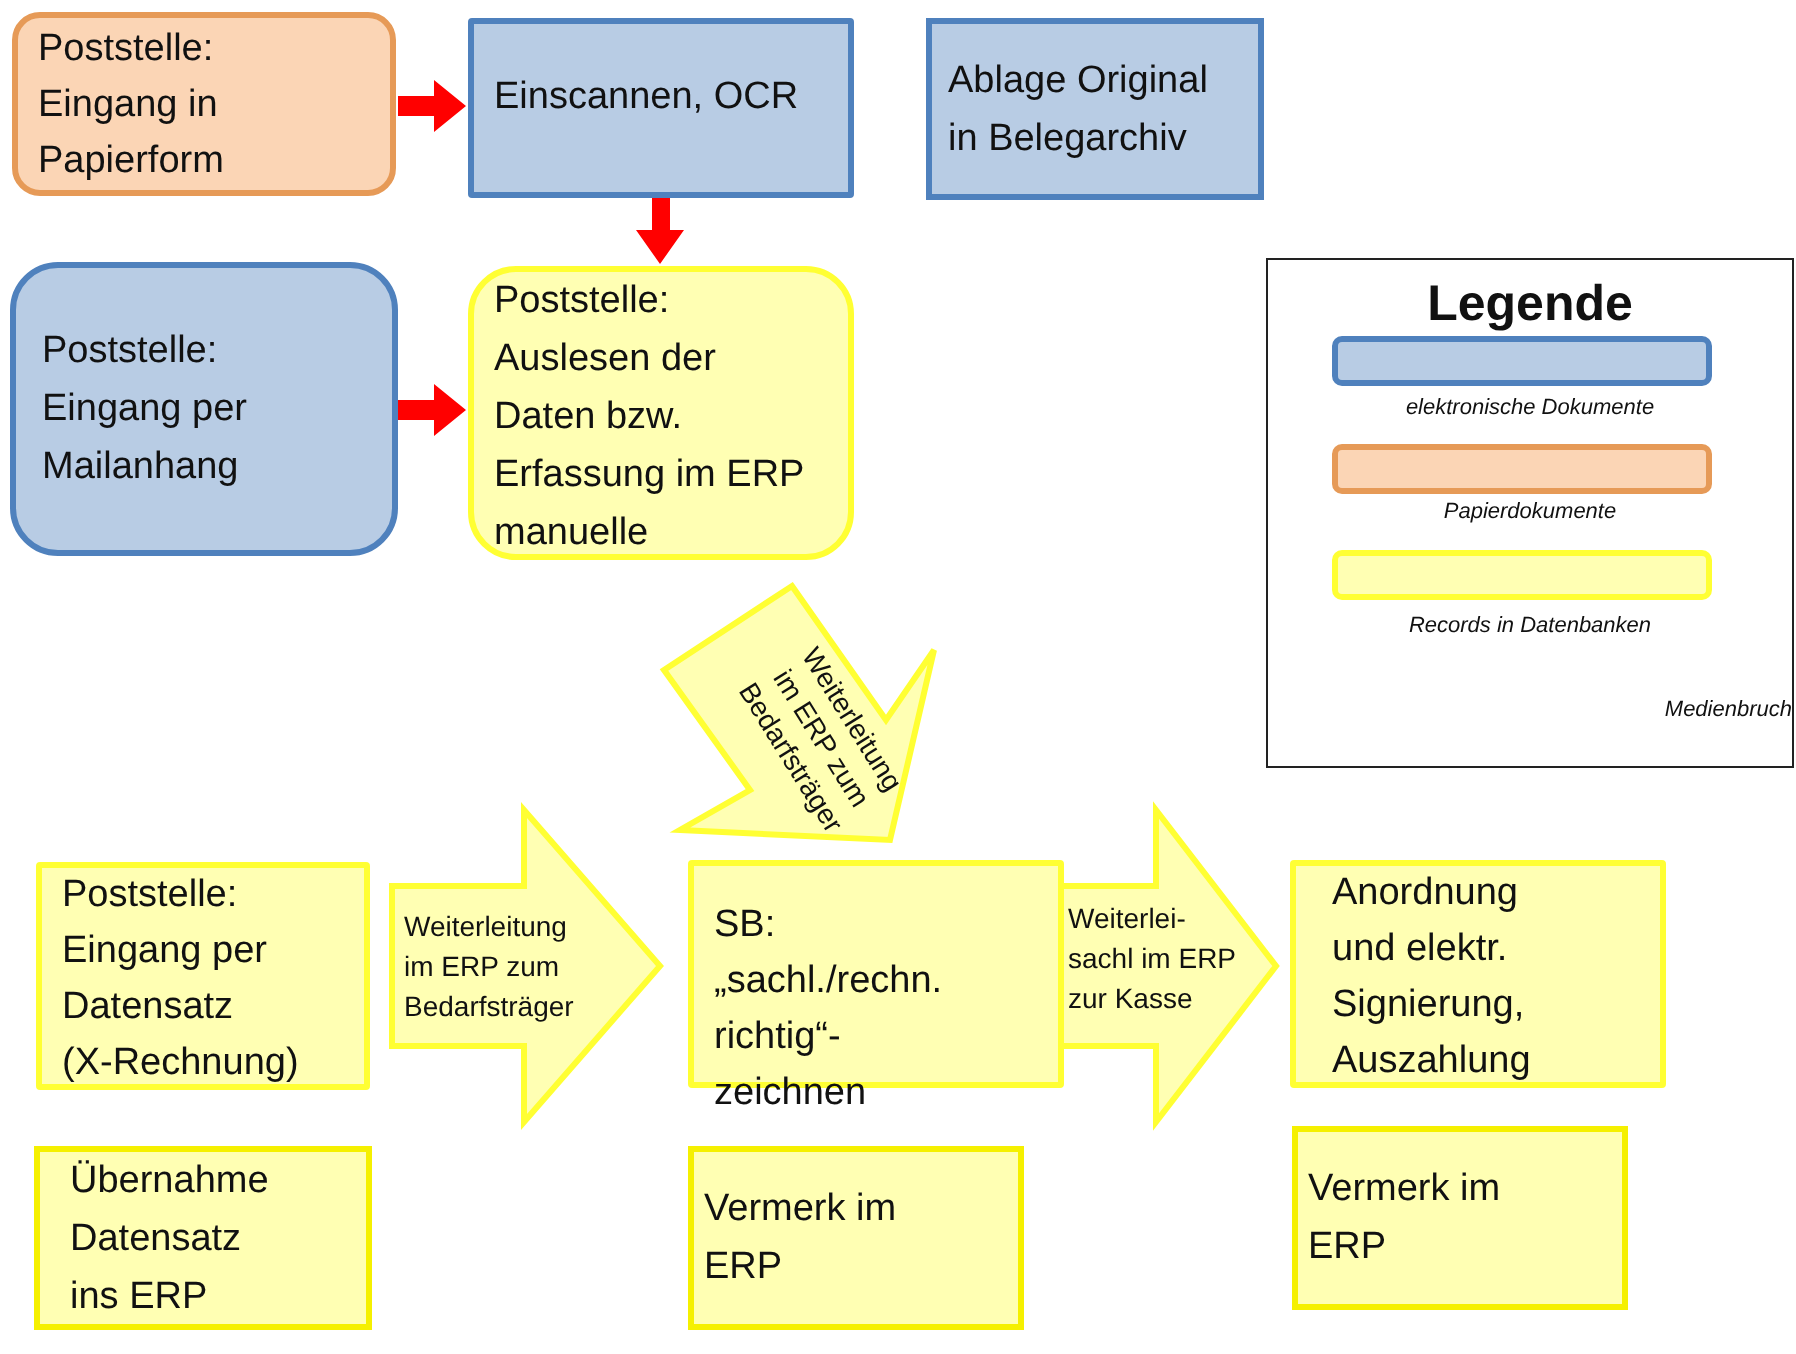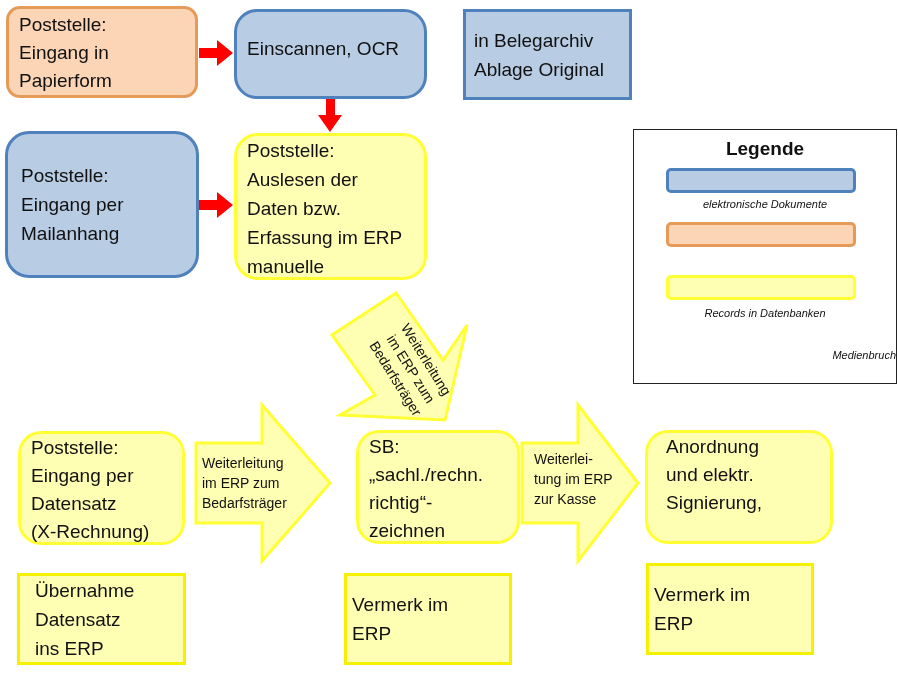--- a/index.html
+++ b/index.html
@@ -13,33 +13,33 @@
       position: absolute; box-sizing: border-box;
       font-size: 19px; line-height: 29px;
       padding: 3px 10px;
     }
     .box .line { display: block; white-space: nowrap; }
     .blue   { background: #b8cce4; border: 3px solid #4f81bd; }
     .orange { background: #fbd5b5; border: 3px solid #e69a57; }
     .yellow { background: #ffffb3; border: 3px solid #ffff33; }
     .yellow-sq { background: #ffffb3; border: 3px solid #f5f000; border-radius: 0; }
     .r14 { border-radius: 14px; }
-    .r18 { border-radius: 23px; }
+    .r18 { border-radius: 2px; }
     .r20 { border-radius: 24px; }
     .vcenter { display: flex; flex-direction: column; justify-content: center; }
 
     svg.arrows { position: absolute; left: 0; top: 0; }
     .arrow-text { position: absolute; font-size: 14px; line-height: 20px; }
     .arrow-text .line { display: block; white-space: nowrap; }
 
     .legend {
       position: absolute; left: 633px; top: 129px; width: 264px; height: 255px;
       box-sizing: border-box; border: 1px solid #222; background: #fff;
     }
-    .legend-title { position: absolute; left: 0; right: 0; top: 8px; text-align: center; font-weight: bold; font-size: 19px; }
+    .legend-title { position: absolute; left: 0; right: 0; top: 8px; text-align: center; font-weight: bold; font-size: 25px; }
     .legend-swatch { position: absolute; left: 32px; width: 190px; height: 25px; box-sizing: border-box; border-radius: 5px; }
     .legend-label { position: absolute; left: 0; right: 0; text-align: center; font-style: italic; font-size: 11px; }
     .diag-text {
       position: absolute; left: 350px; top: 300px; width: 120px; height: 110px;
       font-size: 14px; line-height: 18px;
     }
   </style>
 </head>
 <body>
 
@@ -60,22 +60,22 @@
   <span class="line">Poststelle:</span>
   <span class="line">Eingang in</span>
   <span class="line">Papierform</span>
 </div>
 
 <div class="box blue r18 vcenter" style="left:234px; top:9px; width:193px; height:90px; padding-bottom:14px;">
   <span class="line">Einscannen, OCR</span>
 </div>
 
 <div class="box blue vcenter" style="left:463px; top:9px; width:169px; height:91px; padding:0 8px;">
+  <span class="line">Ablage Original</span>
   <span class="line">in Belegarchiv</span>
-  <span class="line">Ablage Original</span>
 </div>
 
 <div class="box blue r20 vcenter" style="left:5px; top:131px; width:194px; height:147px; padding-left:13px;">
   <span class="line">Poststelle:</span>
   <span class="line">Eingang per</span>
   <span class="line">Mailanhang</span>
 </div>
 
 <div class="box yellow r20" style="left:234px; top:133px; width:193px; height:147px; padding:0 10px;">
   <span class="line">Poststelle:</span>
@@ -99,37 +99,38 @@
   <span class="line">Datensatz</span>
   <span class="line">(X-Rechnung)</span>
 </div>
 
 <div class="arrow-text" style="left:202px; top:453px;">
   <span class="line">Weiterleitung</span>
   <span class="line">im ERP zum</span>
   <span class="line">Bedarfsträger</span>
 </div>
 
-<div class="box yellow r18" style="left:356px; top:430px; width:164px; height:114px; padding:0 10px; line-height:28px;">
+<div class="box yellow r18" style="left:344px; top:430px; width:188px; height:114px; padding:16px 10px; line-height:28px;">
   <span class="line">SB:</span>
   <span class="line">„sachl./rechn.</span>
   <span class="line">richtig“-</span>
   <span class="line">zeichnen</span>
 </div>
 
 <div class="arrow-text" style="left:534px; top:449px;">
   <span class="line">Weiterlei-</span>
-  <span class="line">tung im ERP</span>
+  <span class="line">sachl im ERP</span>
   <span class="line">zur Kasse</span>
 </div>
 
 <div class="box yellow r18" style="left:645px; top:430px; width:188px; height:114px; padding:0 18px; line-height:28px;">
   <span class="line">Anordnung</span>
   <span class="line">und elektr.</span>
   <span class="line">Signierung,</span>
+  <span class="line">Auszahlung</span>
 </div>
 
 <div class="box yellow-sq" style="left:17px; top:573px; width:169px; height:92px; padding:0 15px; line-height:29px;">
   <span class="line">Übernahme</span>
   <span class="line">Datensatz</span>
   <span class="line">ins ERP</span>
 </div>
 
 <div class="box yellow-sq vcenter" style="left:344px; top:573px; width:168px; height:92px; padding:0 5px;">
   <span class="line">Vermerk im</span>
@@ -139,16 +140,17 @@
 <div class="box yellow-sq vcenter" style="left:646px; top:563px; width:168px; height:92px; padding:0 5px;">
   <span class="line">Vermerk im</span>
   <span class="line">ERP</span>
 </div>
 
 <div class="legend">
   <div class="legend-title">Legende</div>
   <div class="legend-swatch" style="top:38px; background:#b8cce4; border:3px solid #4f81bd;"></div>
   <div class="legend-label" style="top:68px;">elektronische Dokumente</div>
   <div class="legend-swatch" style="top:92px; background:#fbd5b5; border:3px solid #e69a57;"></div>
+  <div class="legend-label" style="top:120px;">Papierdokumente</div>
   <div class="legend-swatch" style="top:145px; background:#ffffb3; border:3px solid #ffff33;"></div>
   <div class="legend-label" style="top:177px;">Records in Datenbanken</div>
   <div class="legend-label" style="top:219px;text-align:right;">Medienbruch</div>
 </div>
 
 </body></html>

